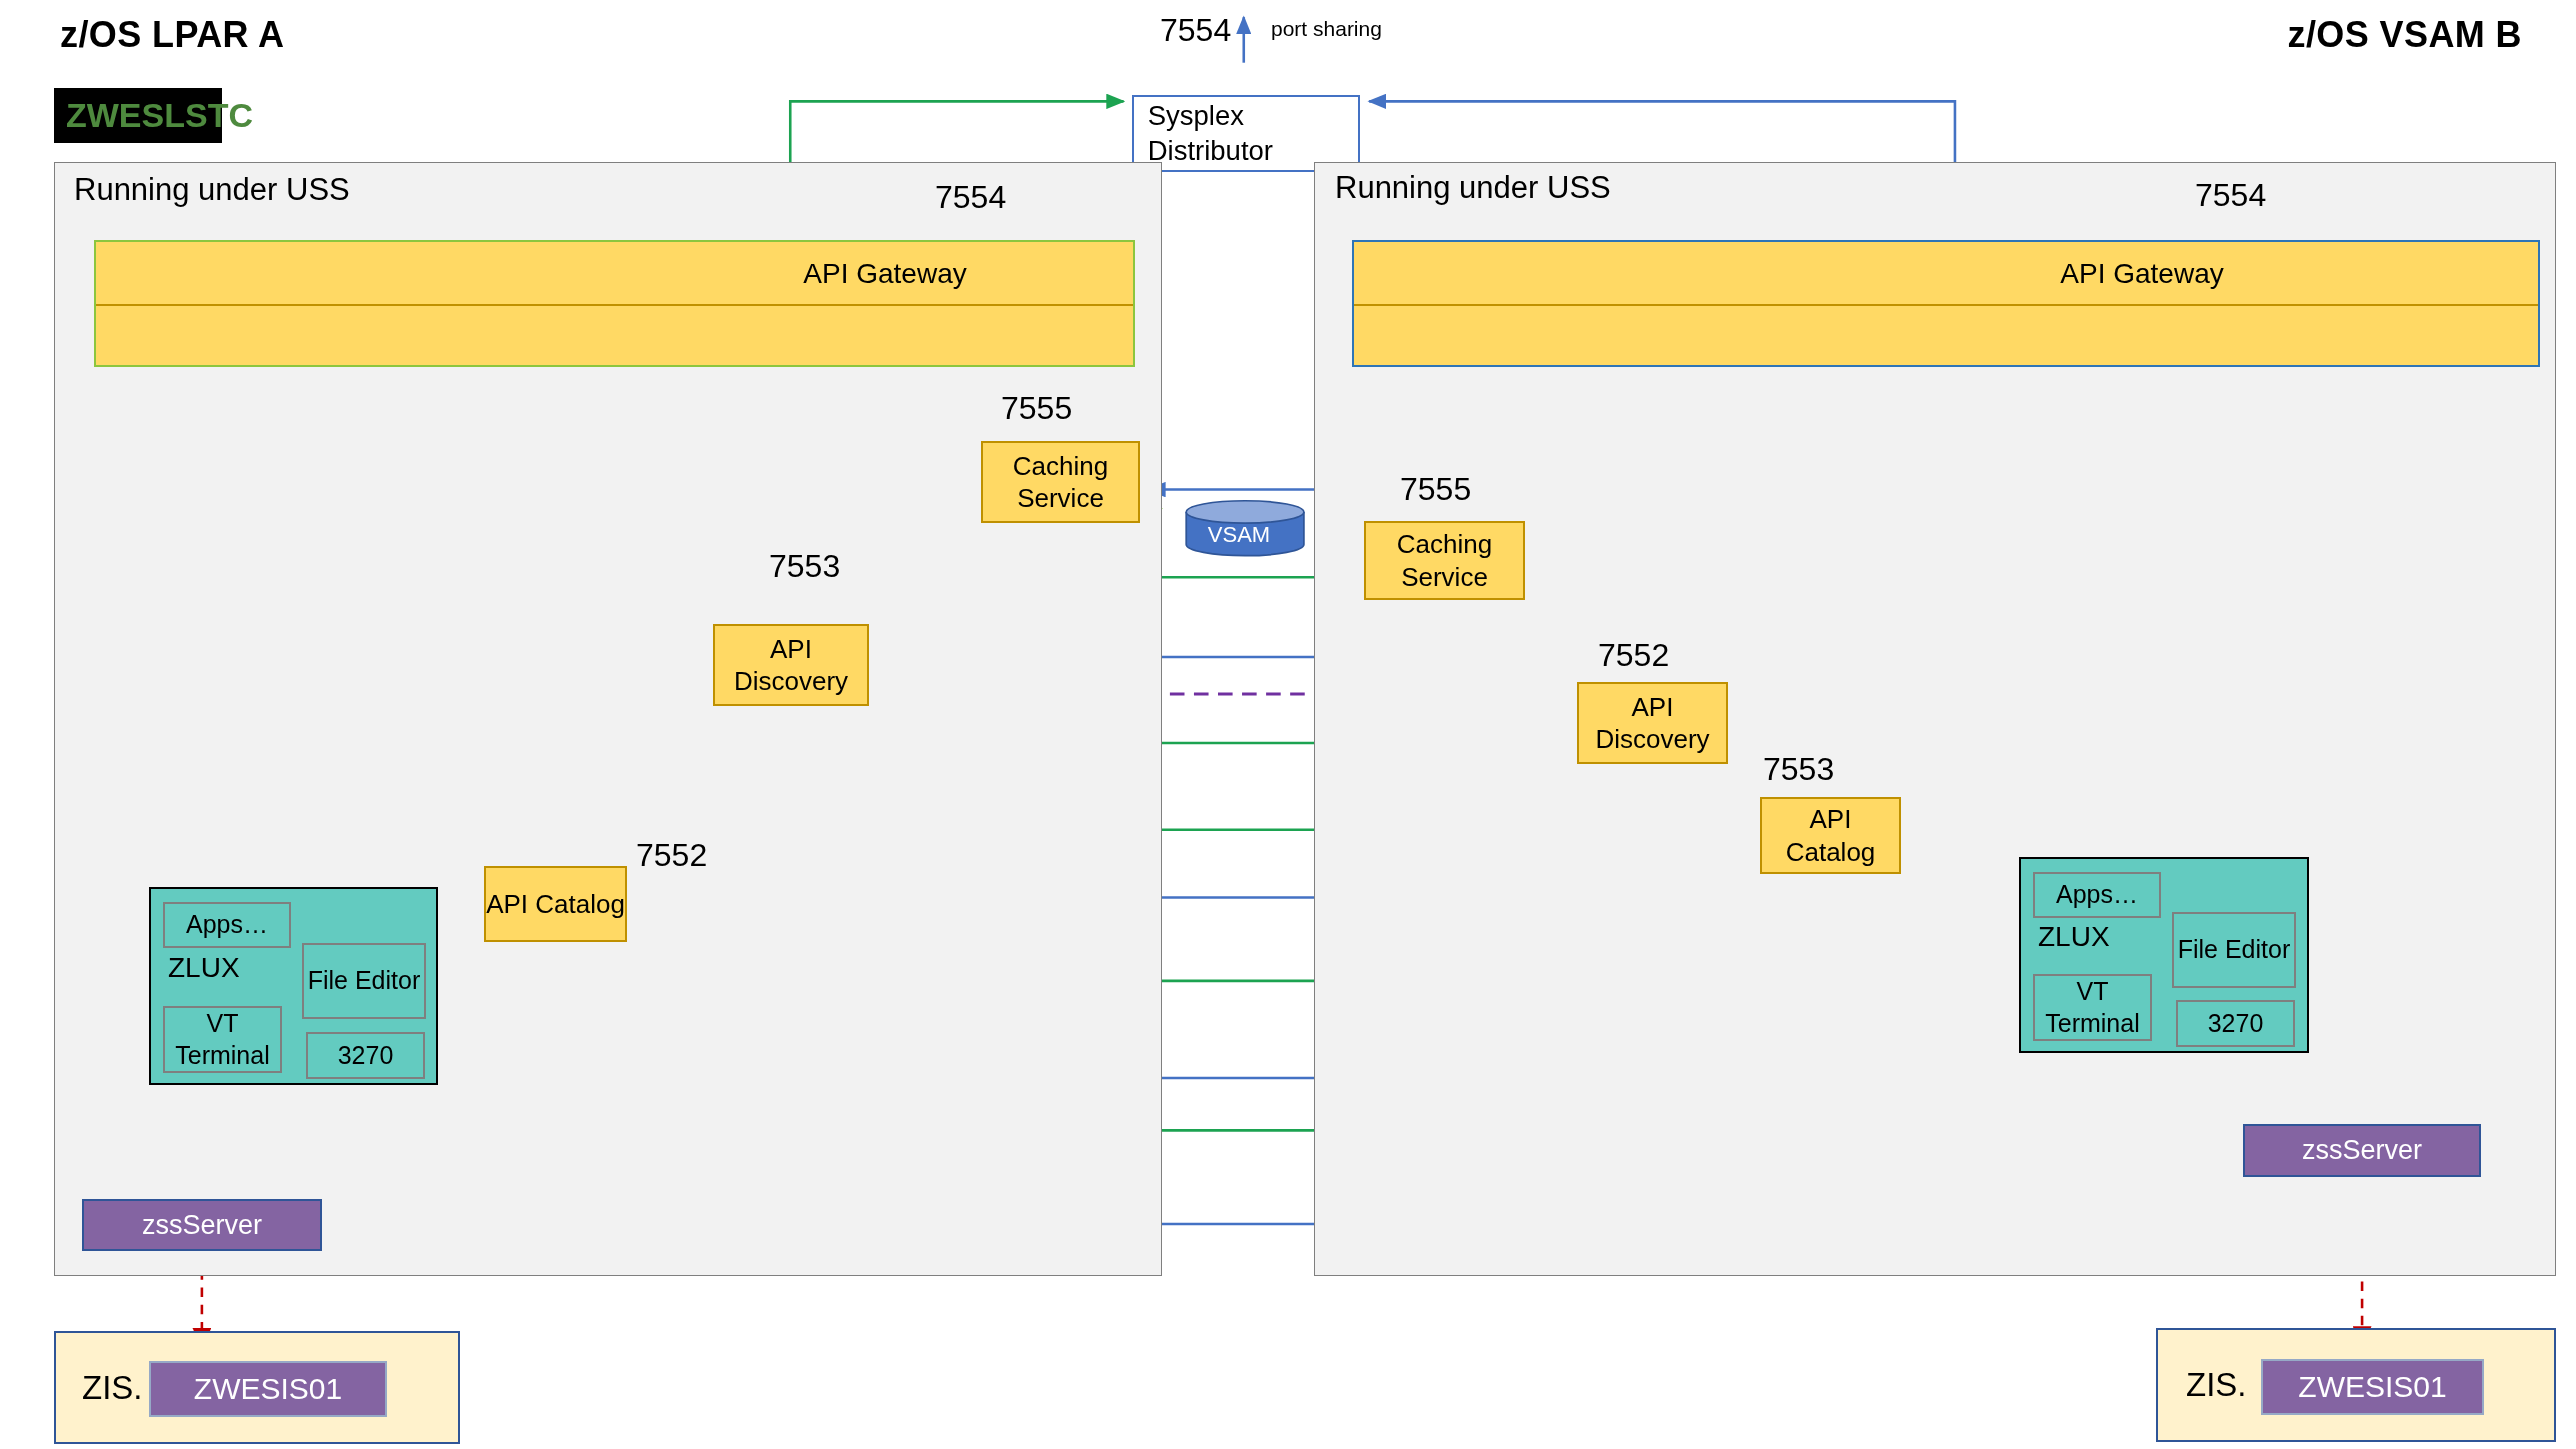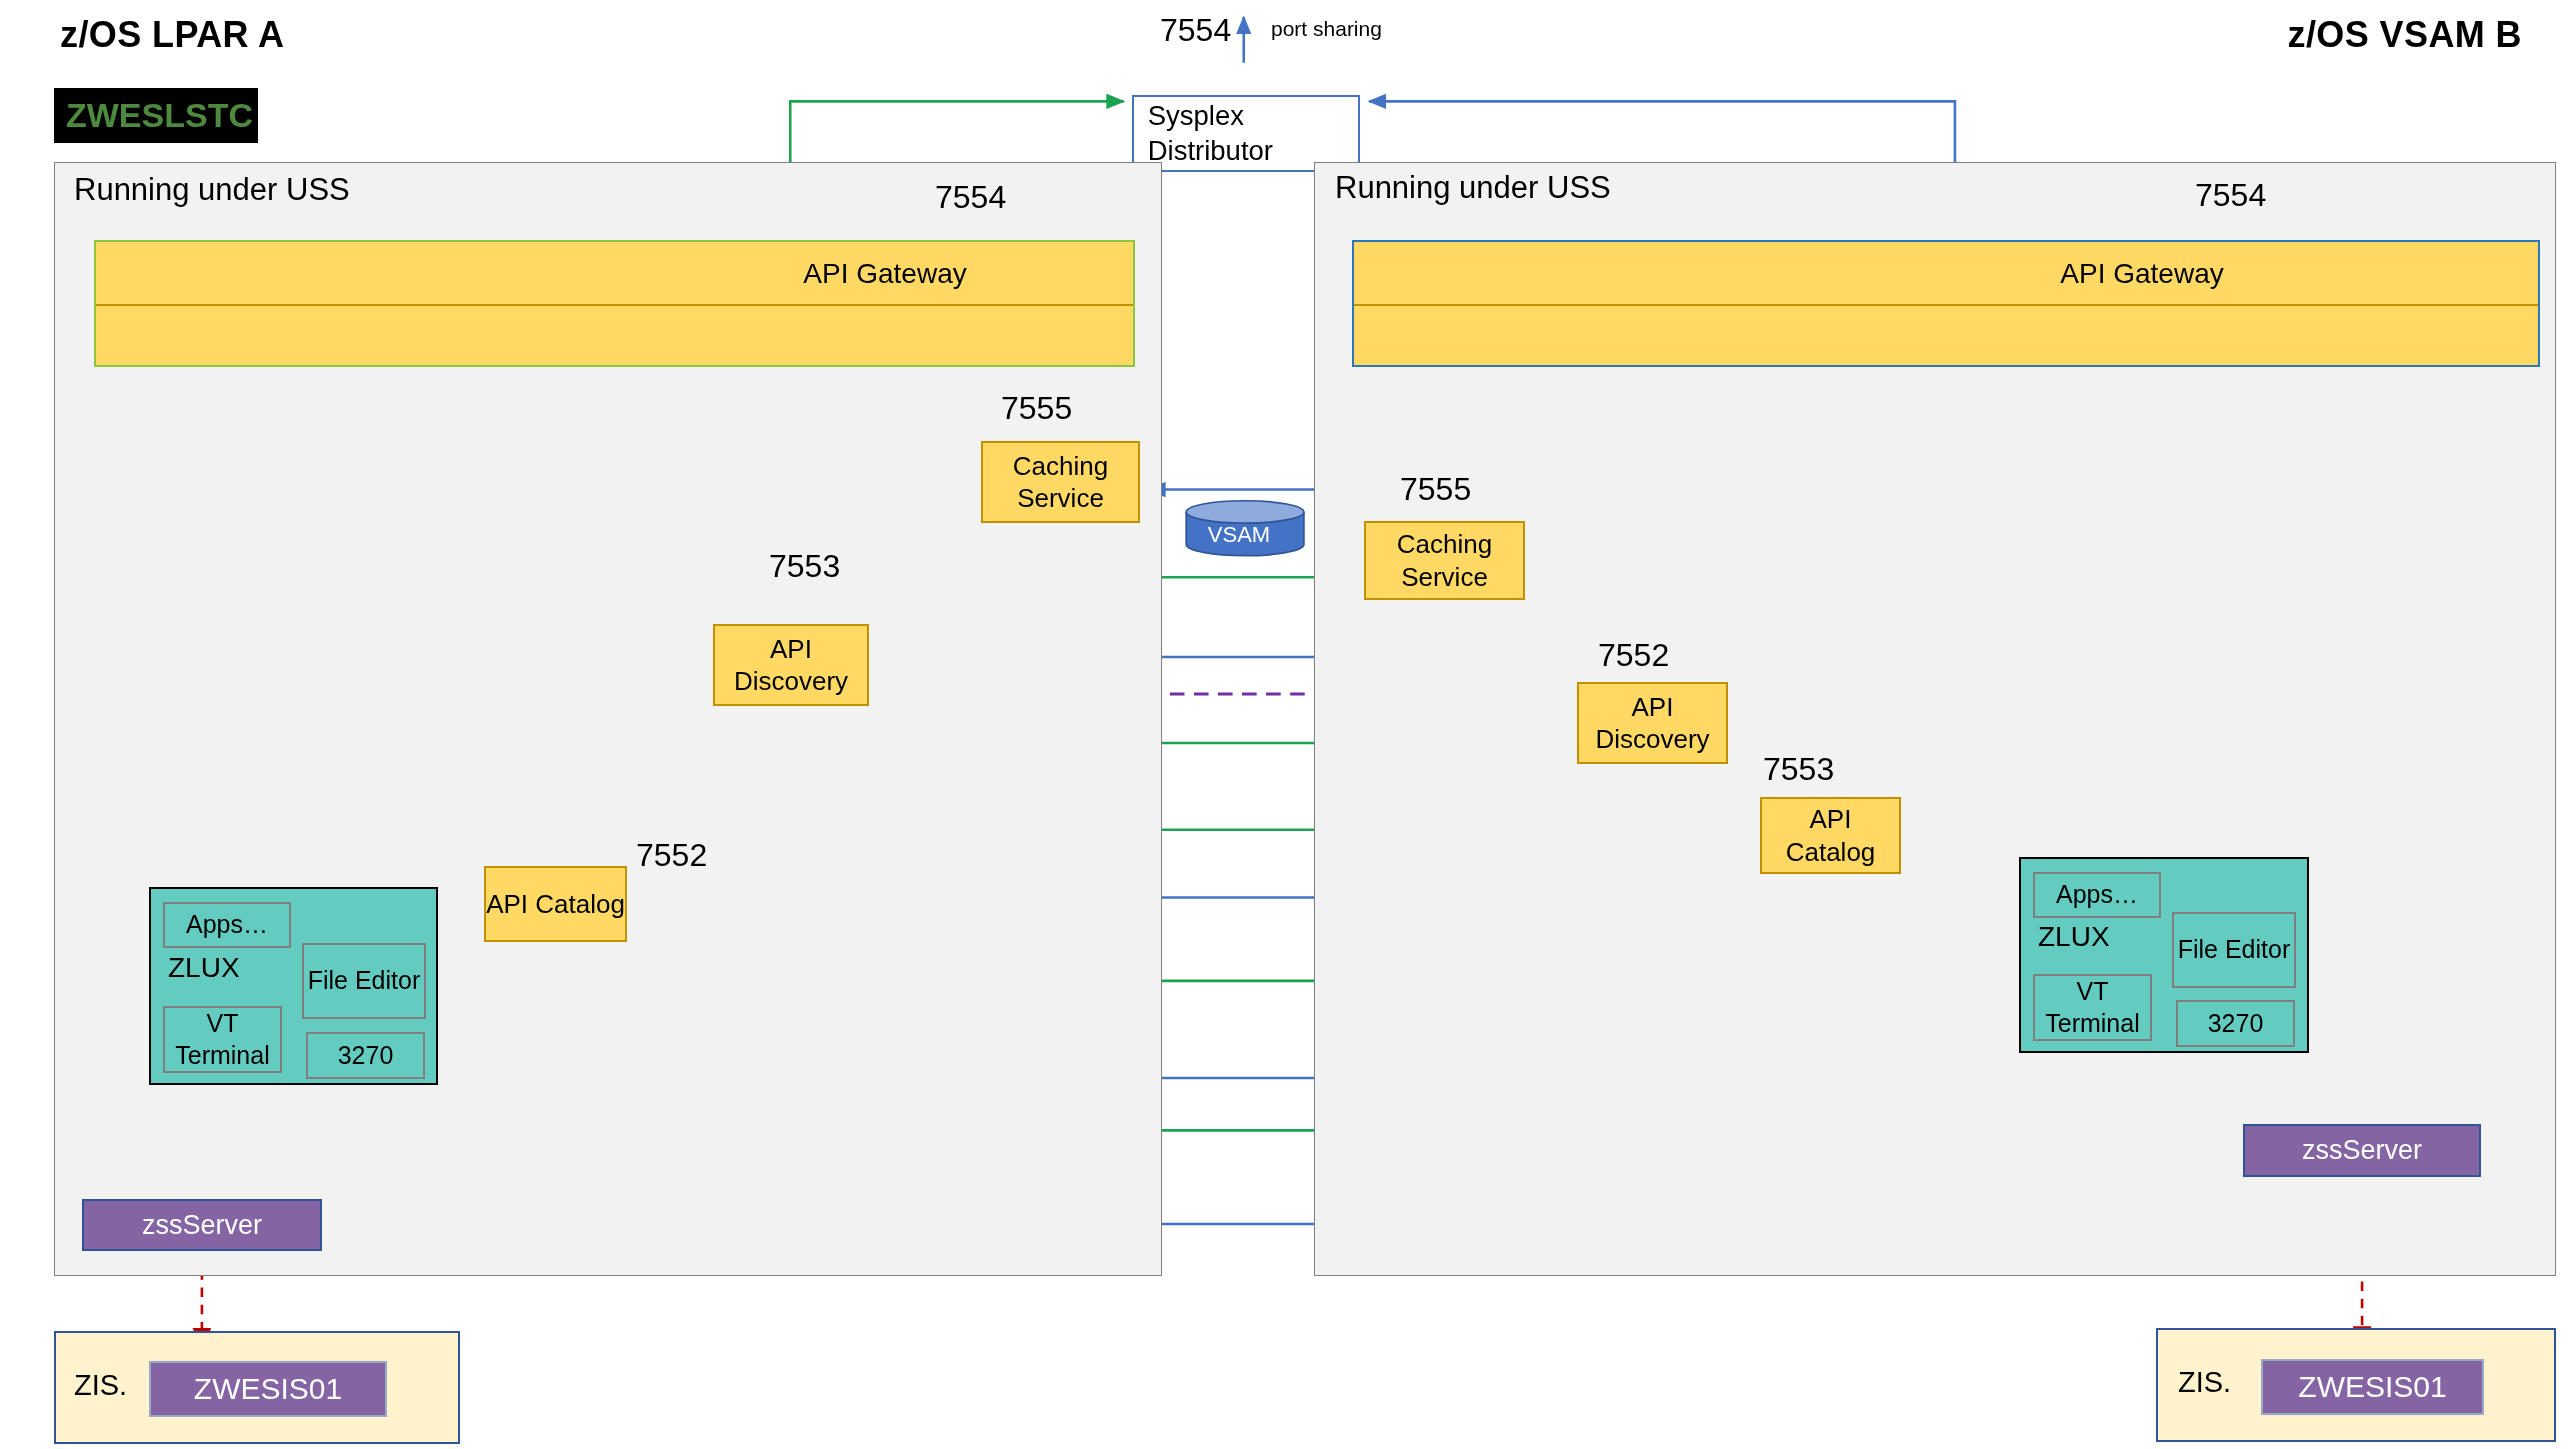--- a/index.html
+++ b/index.html
@@ -23,21 +23,21 @@
         display:flex;align-items:center;justify-content:center;text-align:center;
         font-size:26px;line-height:1.25;}
   .tealbox{position:absolute;background:#63CBC0;border:2.6px solid #000;box-sizing:border-box;}
   .tealsub{position:absolute;background:#63CBC0;border:2.1px solid #7f7f7f;box-sizing:border-box;
         display:flex;align-items:center;justify-content:center;text-align:center;
         font-size:25px;line-height:1.25;}
   .zlux-label{position:absolute;font-size:28px;}
   .purplebox{position:absolute;background:#8464A2;border:2.1px solid #2F5597;box-sizing:border-box;
         display:flex;align-items:center;justify-content:center;color:#ffffff;font-size:27px;}
   .zis{position:absolute;background:#FFF2CC;border:2.6px solid #2F5597;box-sizing:border-box;}
-  .zis-label{position:absolute;font-size:29px;}
+  .zis-label{position:absolute;font-size:33px;margin-left:8px;}
   .zwesis{position:absolute;background:#8464A2;border:2.1px solid #96A9C6;box-sizing:border-box;
         display:flex;align-items:center;justify-content:center;color:#fff;font-size:30px;}
   .vsam-label{position:absolute;color:#fff;font-size:22px;font-weight:500;text-align:center;}
   .note{position:absolute;font-size:21px;}
 </style>
 </head>
 <body>
 
 <div class="canvas">
 
@@ -103,21 +103,21 @@
     <path d="M235,1459 V1568" stroke="#C00000" stroke-width="3" stroke-dasharray="11 9" fill="none" marker-end="url(#mr)"></path>
     <path d="M2750,1372 V1566" stroke="#C00000" stroke-width="3" stroke-dasharray="11 9" fill="none" marker-end="url(#mr)"></path>
 
     <g>
       <path d="M1381,596 V634 A68.5,13 0 0 0 1518,634 V596" fill="#4472C4" stroke="#2F5597" stroke-width="2"></path>
       <ellipse cx="1449.5" cy="596" rx="68.5" ry="13" fill="#8FAADC" stroke="#2F5597" stroke-width="2"></ellipse>
     </g>
   </svg>
 
   <div class="lpar-title" style="left:60px;top:13.7px;">z/OS LPAR A</div>
-  <div class="stc" style="left:54px;top:88px;width:204px;height:55px;">ZWESLSTC</div>
+  <div class="stc" style="left:54px;top:88px;width:168px;height:55px;">ZWESLSTC</div>
 
   <div class="lpar-title" style="left:2190px;top:13.7px;width:332px;text-align:right;">z/OS VSAM B</div>
 
   <div class="port" style="left:1160px;top:12px;">7554</div>
   <div class="note" style="left:1271px;top:17px;">port sharing</div>
   <div class="abs" style="left:1132px;top:63px;width:228px;height:77px;background:#fff;
        border:2.1px solid #4472C4;box-sizing:border-box;display:flex;align-items:center;margin-top:32px;">
     <div style="padding-left:13.7px;font-size:27.5px;line-height:1.25;width:163px;">Sysplex Distributor</div>
   </div>
 

